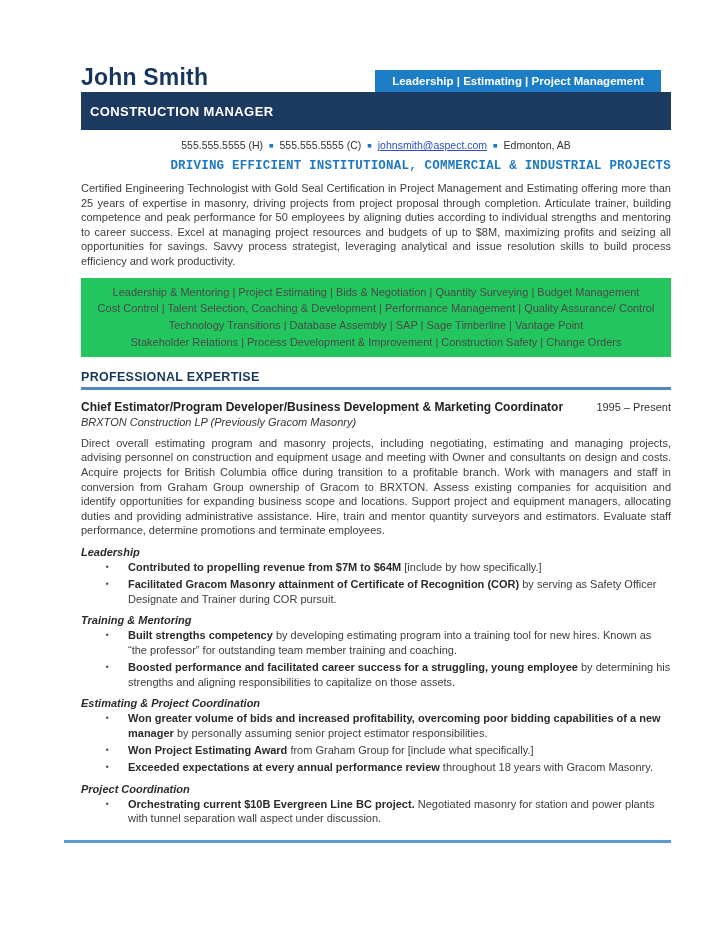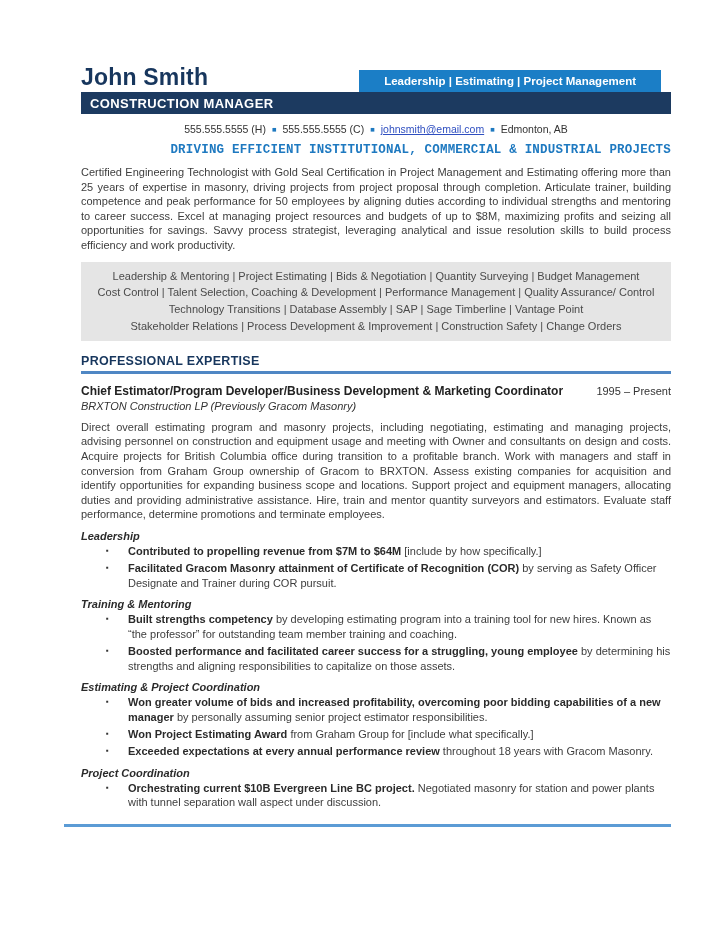--- a/index.html
+++ b/index.html
@@ -20,26 +20,26 @@
 
   
   .header-row { display:flex; justify-content:space-between; align-items:flex-end; }
   .name {
     font-size:23px; font-weight:bold; color:#17365d;
     line-height:30px; letter-spacing:0.2px;
   }
   .badge {
     background:#1b7ec6; color:#ffffff;
     font-size:11.5px; font-weight:bold;
-    padding:5px 25px; margin-right:10px;
+    padding:5px 17px; margin-right:10px;
     white-space:nowrap;
   }
   .title-bar {
     background:#1c3a60; color:#ffffff;
-    height:22px; display:flex; align-items:center;
+    height:38px; display:flex; align-items:center;
     font-size:13px; font-weight:bold; letter-spacing:0.4px;
     padding-left:9px;
   }
 
   
   .contact {
     margin-top:9px; text-align:center;
     font-size:10.5px; color:#333333;
   }
   .sep { color:#1e79c0; font-size:7.5px; margin:0 6px; vertical-align:1.5px; }
@@ -61,21 +61,21 @@
   }
 
   
   .para {
     margin-top:8px;
     font-size:11px; line-height:14.6px;
     text-align:justify; color:#3d3d3d;
   }
   .skills-box {
     margin-top:9px;
-    background:#e5e5e5;
+    background:#22c55e;
     padding:6px 10px;
     text-align:center;
     font-size:11px; line-height:16.8px; color:#4a4a4a;
   }
 
   
   .job-head {
     margin-top:10px;
     display:flex; justify-content:space-between; align-items:baseline;
   }
@@ -107,21 +107,21 @@
 
   <div class="header-row">
     <div class="name">John Smith</div>
     <div class="badge">Leadership | Estimating | Project Management</div>
   </div>
   <div class="title-bar">
     <span>CONSTRUCTION MANAGER</span>
   </div>
 
   <div class="contact">
-    <span>555.555.5555 (H)</span><span class="sep">■</span><span>555.555.5555 (C)</span><span class="sep">■</span><a class="email" href="#">johnsmith@email.com</a><span class="sep">■</span><span>Edmonton, AB</span>
+    <span>555.555.5555 (H)</span><span class="sep">■</span><span>555.555.5555 (C)</span><span class="sep">■</span><a class="email" href="#">johnsmith@aspect.com</a><span class="sep">■</span><span>Edmonton, AB</span>
   </div>
 
   <div class="headline">DRIVING EFFICIENT INSTITUTIONAL, COMMERCIAL &amp; INDUSTRIAL PROJECTS</div>
 
   <div class="para">Certified Engineering Technologist with Gold Seal Certification in Project Management and Estimating offering more than 25 years of expertise in masonry, driving projects from project proposal through completion. Articulate trainer, building competence and peak performance for 50 employees by aligning duties according to individual strengths and mentoring to career success. Excel at managing project resources and budgets of up to $8M, maximizing profits and seizing all opportunities for savings. Savvy process strategist, leveraging analytical and issue resolution skills to build process efficiency and work productivity.</div>
 
   <div class="skills-box">
     <div>Leadership &amp; Mentoring | Project Estimating | Bids &amp; Negotiation | Quantity Surveying | Budget Management</div>
     <div>Cost Control | Talent Selection, Coaching &amp; Development | Performance Management | Quality Assurance/ Control</div>
     <div>Technology Transitions | Database Assembly | SAP | Sage Timberline | Vantage Point</div>

